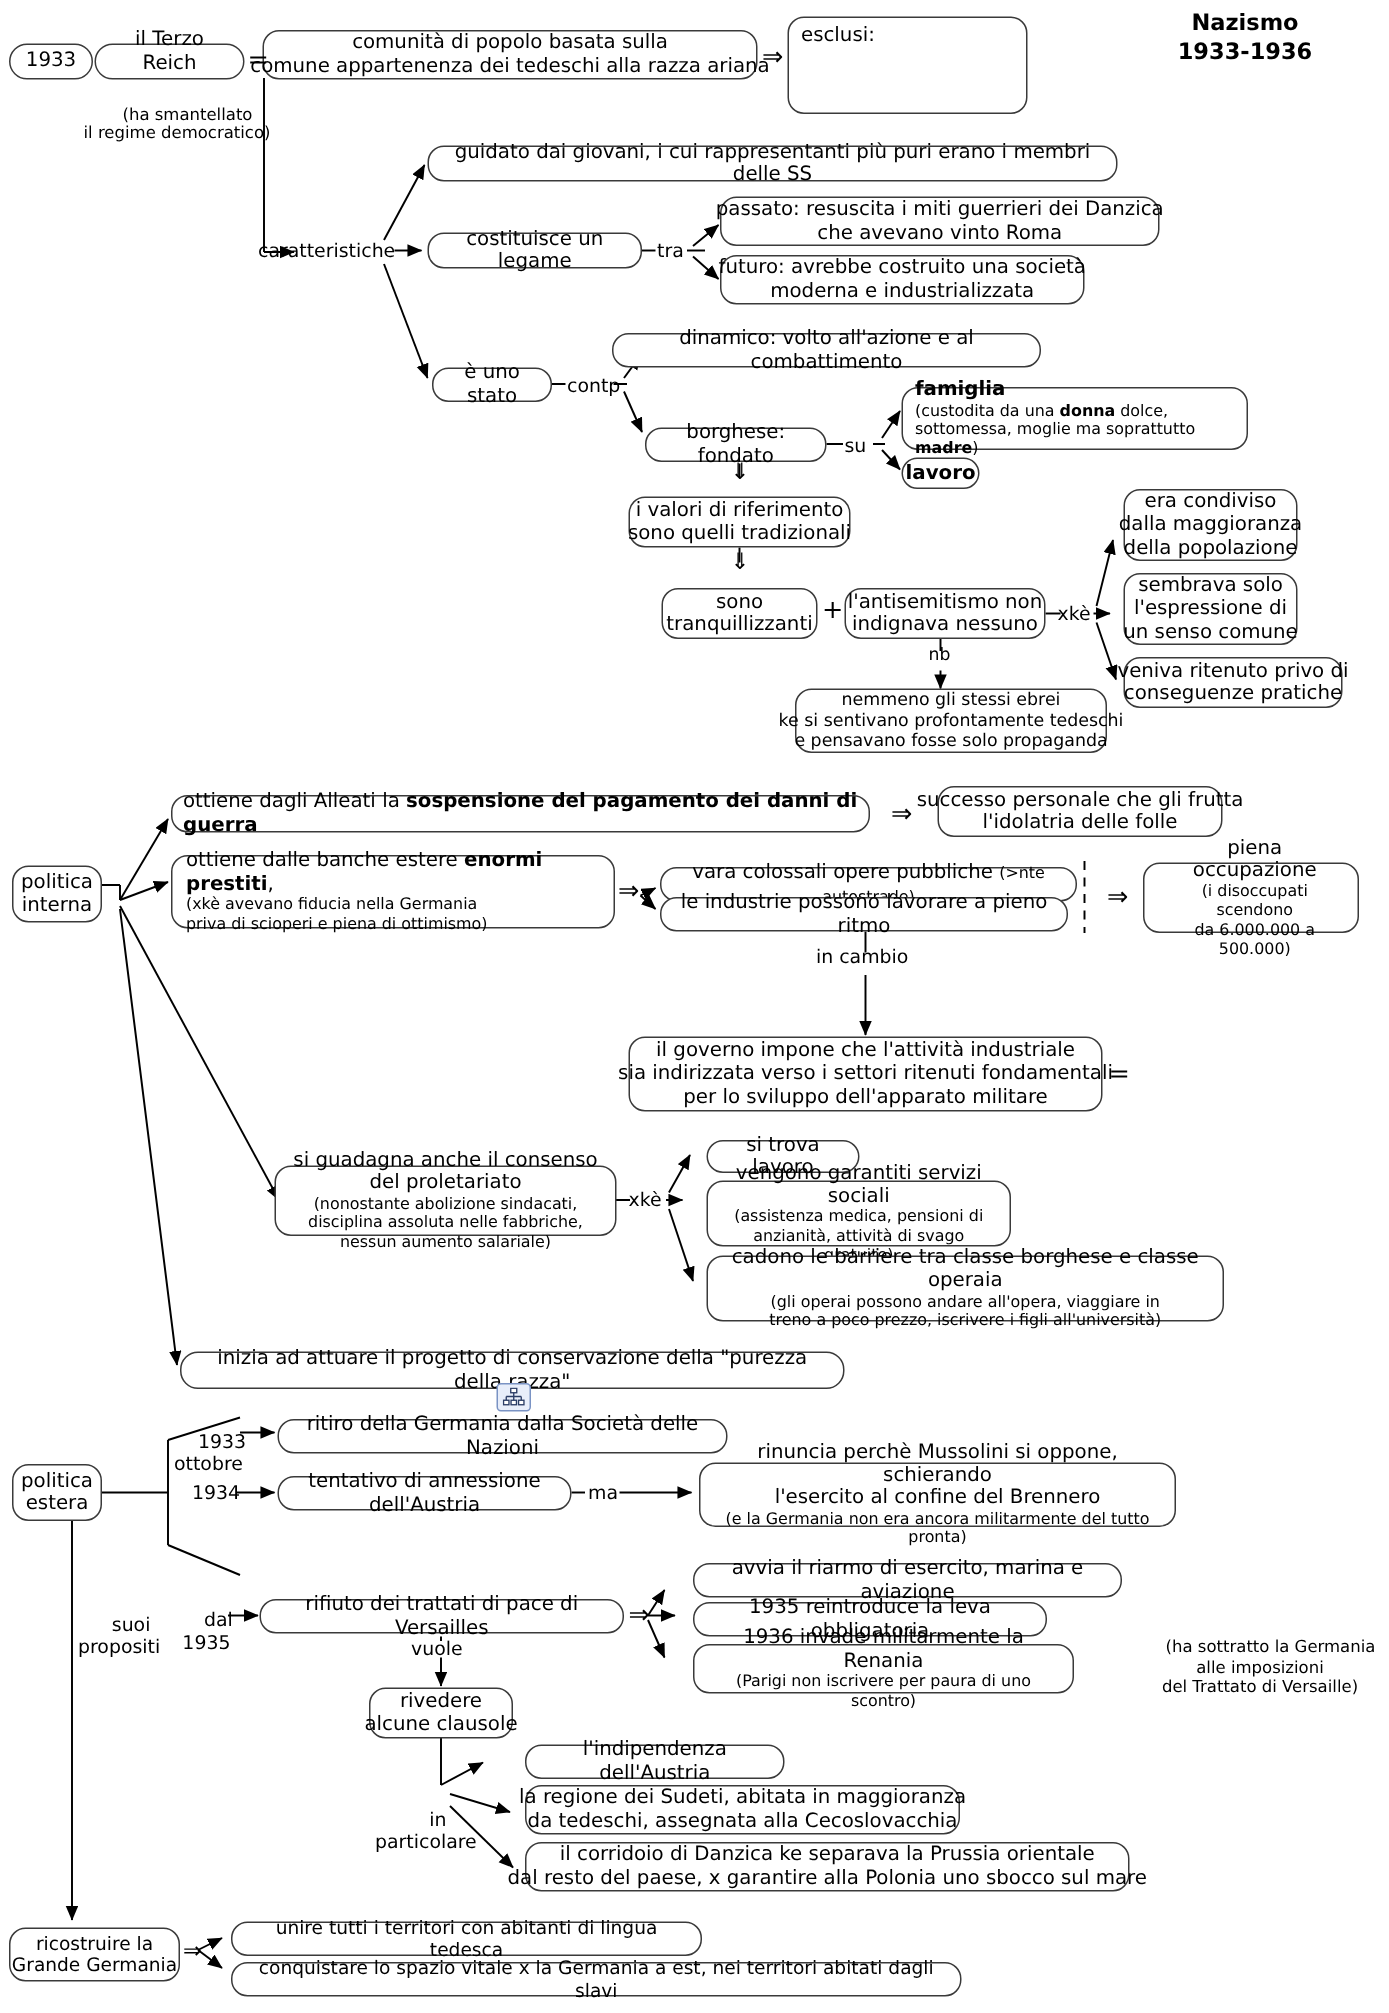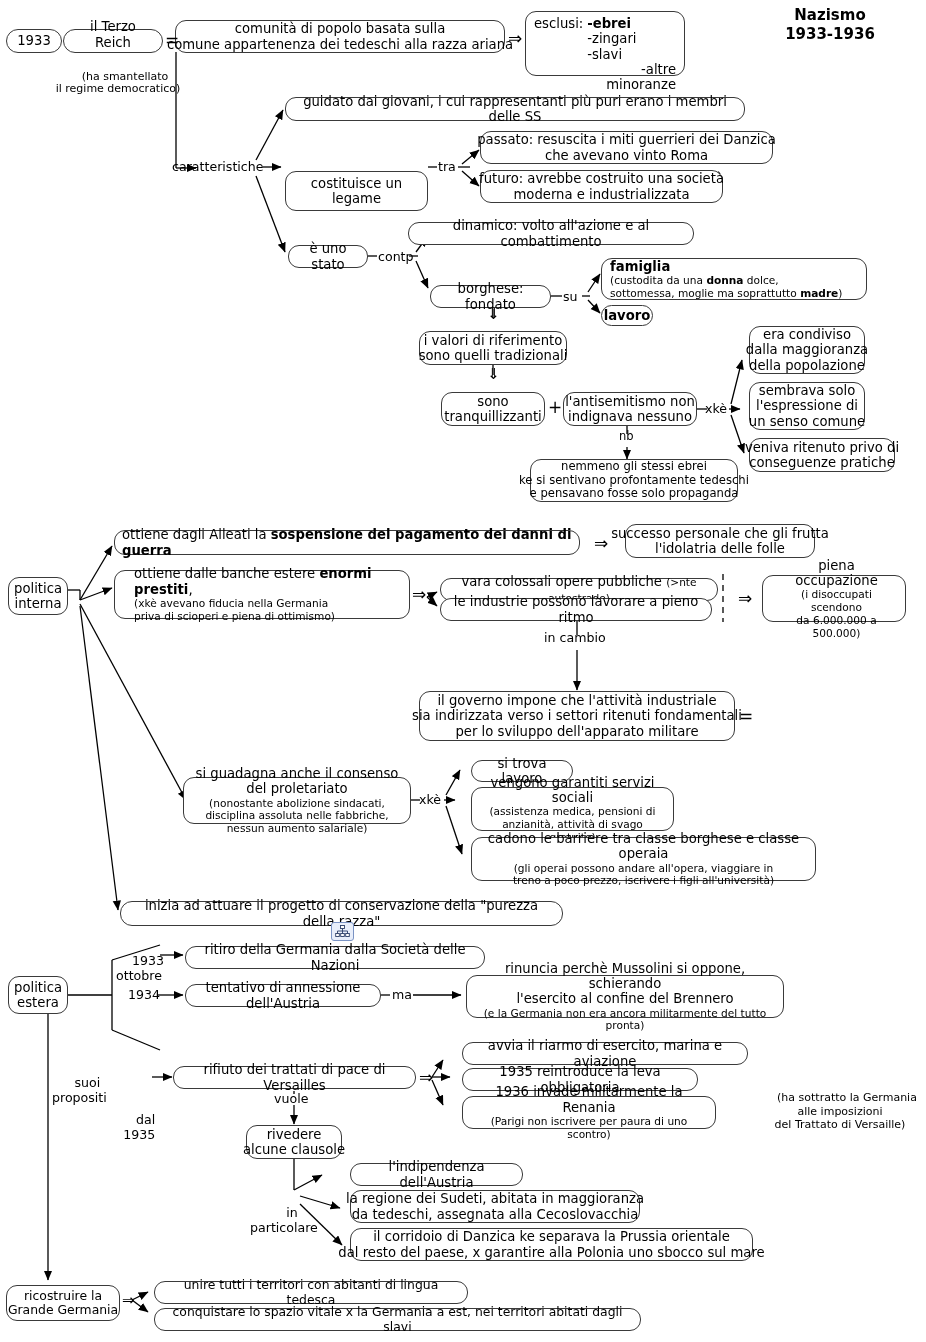--- a/index.html
+++ b/index.html
@@ -181,38 +181,32 @@
 comune appartenenza dei tedeschi alla razza ariana</span>
   </div>
 
   <div class="arrowglyph" style="left:508px;top:30px;">
     <span>⇒</span>
   </div>
 
   <div class="node lft" style="left:525px;top:11px;width:160px;height:65px;justify-content:flex-start;padding:4px 8px;text-align:right;">
     <div style="display:flex;gap:4px;align-items:flex-start;">
       <span>esclusi:</span>
-      <span style="display:flex;flex-direction:column;align-items:flex-start;">
-        <b>-ebrei</b>
-        <span>-zingari</span>
-        <span>-slavi</span>
-        <span>-altre minoranze</span>
-      </span>
     </div>
   </div>
 
   <div class="lbl" style="left:172px;top:160px;">
     <span>caratteristiche</span>
   </div>
 
   <div class="node" style="left:285px;top:97px;width:460px;height:24px;">
     <span>guidato dai giovani, i cui rappresentanti più puri erano i membri delle SS</span>
   </div>
 
-  <div class="node" style="left:285px;top:155px;width:143px;height:40px;margin-top:16px;">
+  <div class="node" style="left:285px;top:155px;width:143px;height:24px;">
     <span>costituisce un legame</span>
   </div>
 
   <div class="lbl" style="left:438px;top:160px;">
     <span>tra</span>
   </div>
 
   <div class="node" style="left:480px;top:131px;width:293px;height:33px;white-space:pre;">
     <span>passato: resuscita i miti guerrieri dei Danzica
 che avevano vinto Roma</span>
@@ -236,21 +230,21 @@
   </div>
 
   <div class="node" style="left:430px;top:285px;width:121px;height:23px;">
     <span>borghese: fondato</span>
   </div>
 
   <div class="lbl" style="left:563px;top:290px;">
     <span>su</span>
   </div>
 
-  <div class="node lft" style="left:601px;top:258px;width:266px;height:42px;padding:3px 8px;justify-content:center;">
+  <div class="node lft" style="left:601px;top:258px;width:231px;height:42px;padding:3px 8px;justify-content:center;">
     <b class="mainline">famiglia</b>
     <span class="sub">(custodita da una <b>donna</b> dolce,</span>
     <span class="sub">sottomessa, moglie ma soprattutto <b>madre</b>)</span>
   </div>
 
   <div class="node" style="left:601px;top:305px;width:52px;height:21px;font-weight:bold;">
     <span>lavoro</span>
   </div>
 
   <div class="arrowglyph" style="left:487px;top:307px;font-size:15px;">
@@ -322,21 +316,21 @@
 
   <div class="arrowglyph" style="left:594px;top:535px;">
     <span>⇒</span>
   </div>
 
   <div class="node" style="left:625px;top:524px;width:190px;height:34px;white-space:pre;">
     <span>successo personale che gli frutta
 l'idolatria delle folle</span>
   </div>
 
-  <div class="node lft" style="left:114px;top:570px;width:296px;height:49px;padding:3px 19px;">
+  <div class="node lft" style="left:114px;top:570px;width:296px;height:49px;padding:3px 9px;">
     <span class="mainline"><span>ottiene dalle banche estere </span><b>enormi prestiti</b><span>,</span></span>
     <span class="sub">(xkè avevano fiducia nella Germania</span>
     <span class="sub">priva di scioperi e piena di ottimismo)</span>
   </div>
 
   <div class="arrowglyph" style="left:412px;top:586px;">
     <span>⇒</span>
   </div>
 
   <div class="node" style="left:440px;top:578px;width:278px;height:23px;">
@@ -438,21 +432,21 @@
   <div class="lbl" style="left:392px;top:988px;">
     <span>ma</span>
   </div>
 
   <div class="node" style="left:466px;top:975px;width:318px;height:43px;">
     <span class="mainline">rinuncia perchè Mussolini si oppone, schierando</span>
     <span class="mainline">l'esercito al confine del Brennero</span>
     <span class="sub">(e la Germania non era ancora militarmente del tutto pronta)</span>
   </div>
 
-  <div class="lbl multi" style="left:120px;top:1099px;white-space:pre;text-align:right;">
+  <div class="lbl multi" style="left:120px;top:1059px;white-space:pre;text-align:center;">
     <span>dal
 1935</span>
   </div>
 
   <div class="node" style="left:173px;top:1066px;width:243px;height:23px;">
     <span>rifiuto dei trattati di pace di Versailles</span>
   </div>
 
   <div class="arrowglyph" style="left:419px;top:1069px;">
     <span>⇒</span>

